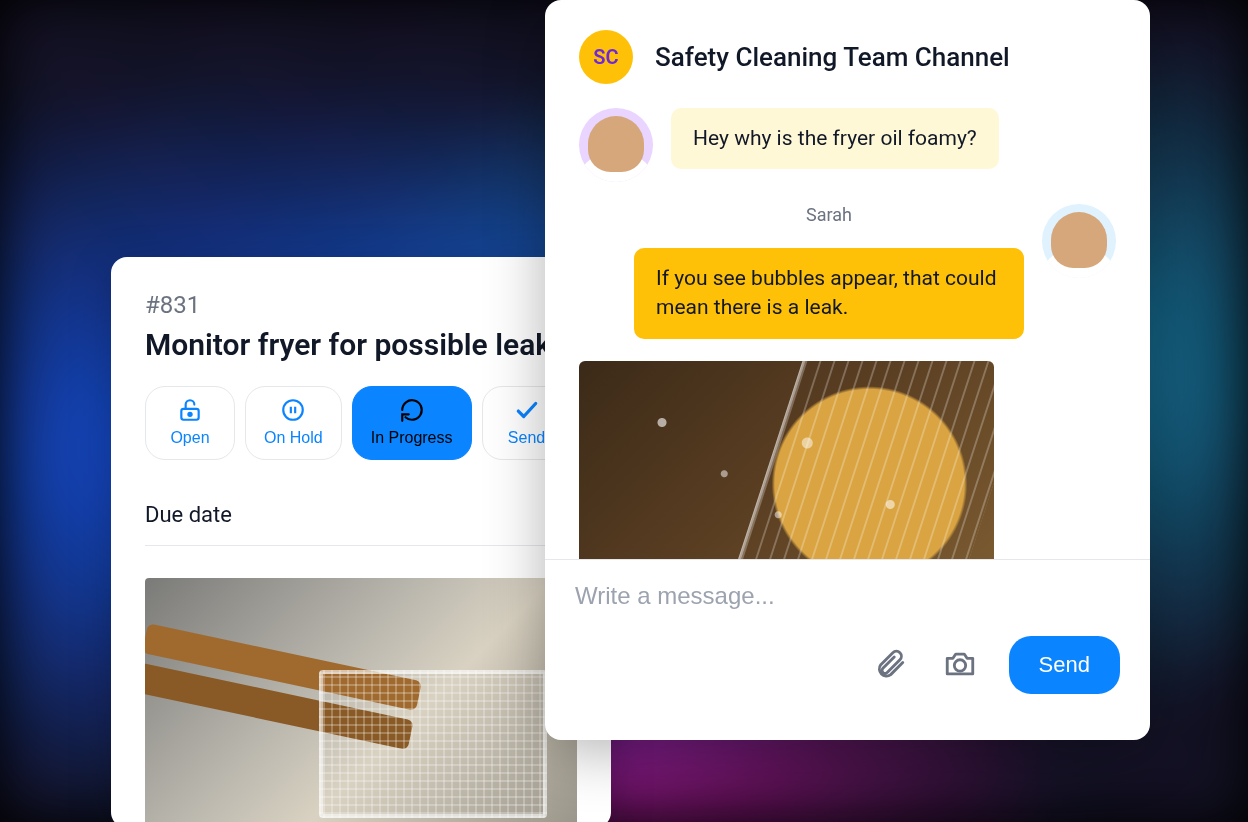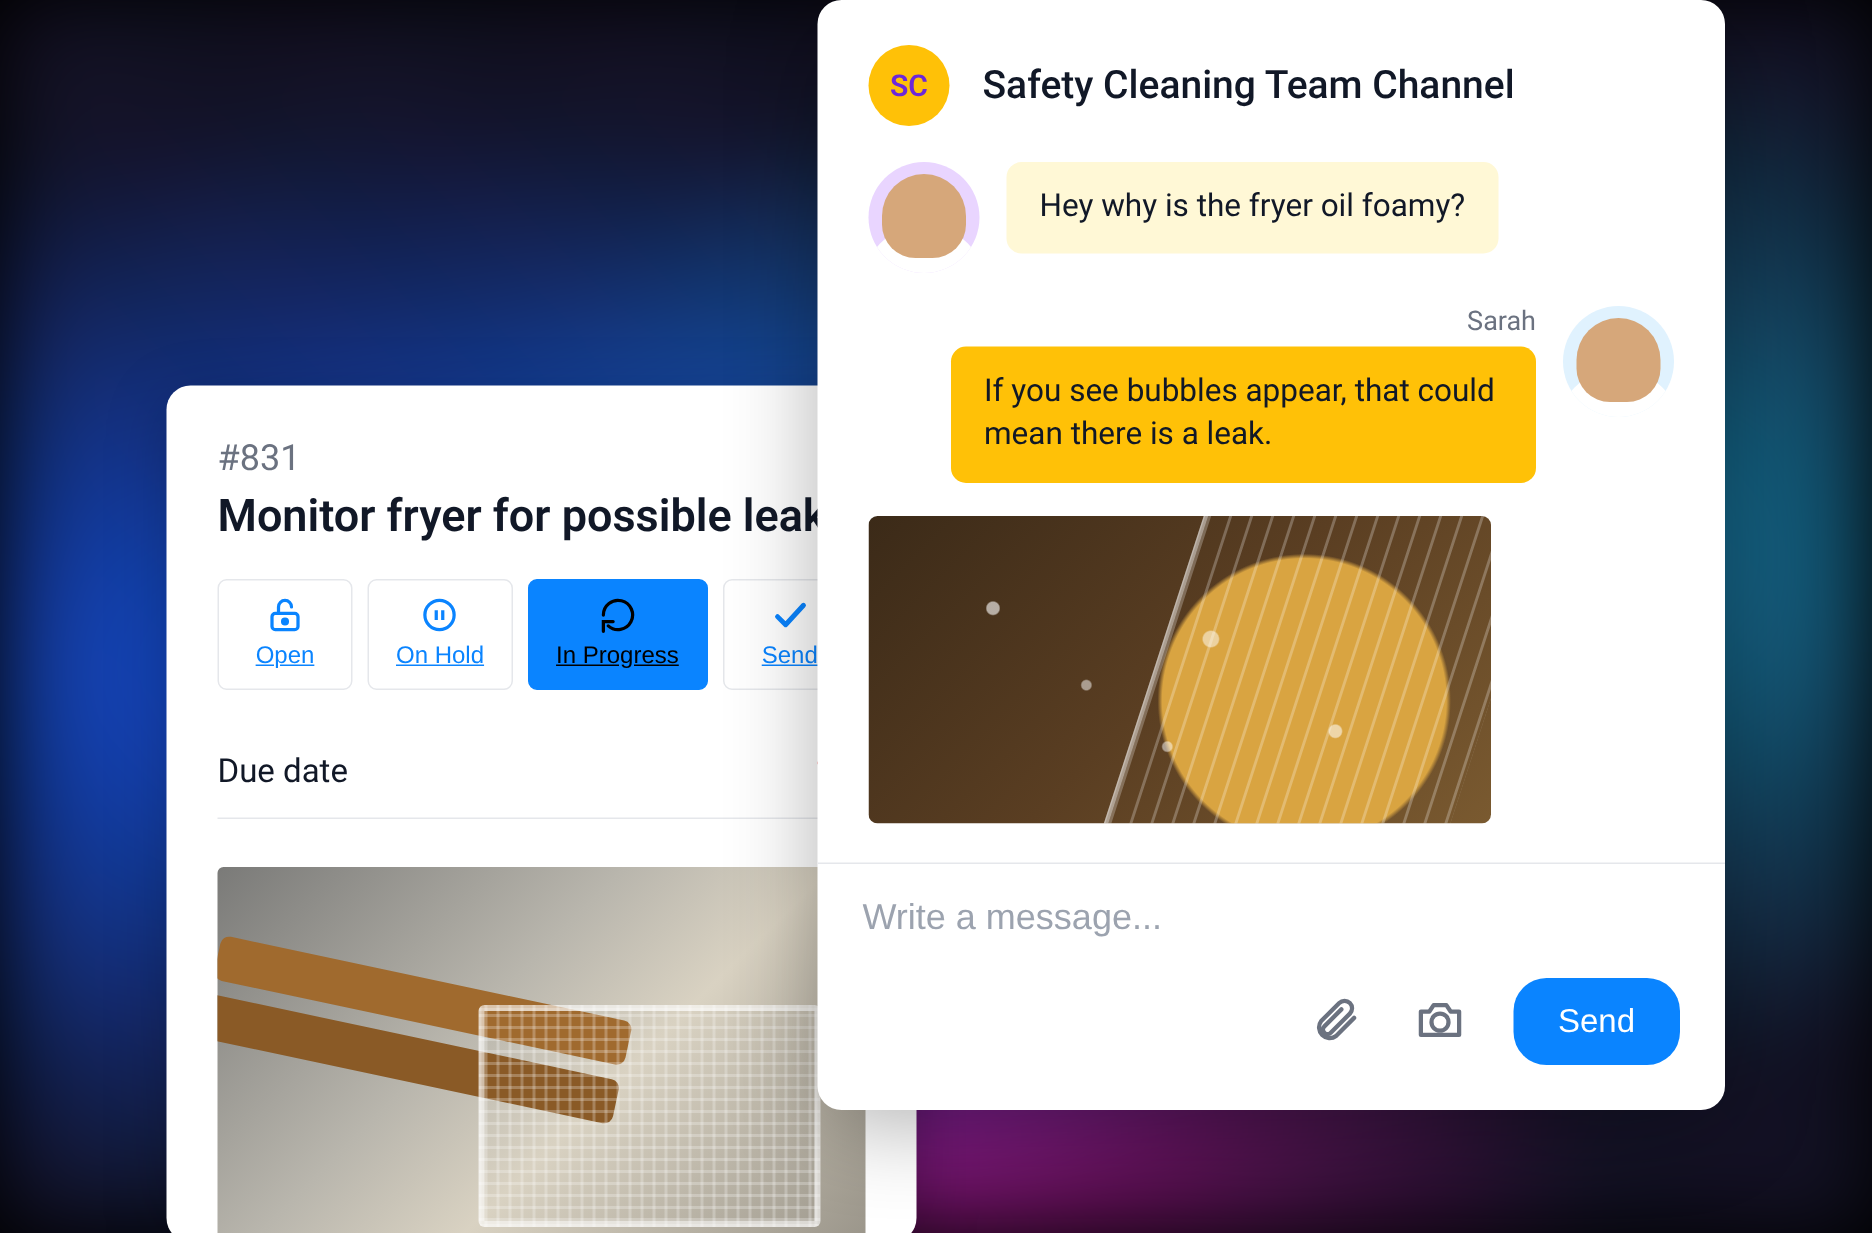--- a/index.html
+++ b/index.html
@@ -37,26 +37,25 @@
     border-radius: 16px;
     padding: 34px 34px 0 34px;
     box-shadow: 0 10px 40px rgba(0,0,0,.25);
   }
   .task-id { color:#6b7280; font-size:24px; margin-bottom:8px; }
   .task-title { color:#111827; font-size:30px; font-weight:600; margin-bottom:24px; }
   .status-row { display:flex; gap:10px; margin-bottom:24px; }
   .status-btn {
     flex: 0 0 auto;
     min-width: 90px;
-    border:1px solid #e5e7eb; border-radius:6px;
+    border:1px solid #e5e7eb; border-radius:20px;
     background:#fff; color:#0a84ff;
     display:flex; flex-direction:column; align-items:center; justify-content:center;
     padding:10px 18px 12px; cursor:pointer;
     font-size:16px;
-    text-decoration:underline;
   }
   .status-btn.active { background:#0a84ff; color:#000000; border-color:#0a84ff; }
   .status-btn .ico { height:26px; display:flex; align-items:center; justify-content:center; margin-bottom:6px; }
   .status-btn svg { width:26px; height:26px; }
 
   .due-row {
     display:flex; justify-content:space-between; align-items:center;
     padding:18px 0; border-bottom:1px solid #e5e7eb; margin-bottom:32px;
   }
   .due-label { font-size:22px; color:#111827; }
@@ -118,22 +117,22 @@
   }
   .avatar.chef{ background:#e0f2fe;}
   .avatar::after{
     content:""; width:56px;height:56px;border-radius:50% 50% 40% 40%;
     background:#d6a77a; position:absolute; top:8px;
   }
   .avatar::before{
     content:""; position:absolute; bottom:-6px; width:80px;height:36px;
     background:#fff; border-radius:40px 40px 0 0;
   }
-  .msg-col{ display:flex; flex-direction:column; max-width:390px;}
-  .name{ color:#6b7280; font-size:18px; margin-bottom:6px;}
+  .msg-col{ display:flex; flex-direction:column; max-width:390px;align-items:center;}
+  .name{ color:#6b7280; font-size:18px; margin-bottom:23px;}
   .bubble{
     padding:16px 22px; border-radius:10px; font-size:21px; line-height:1.4; color:#111827;
   }
   .bubble.light{ background:#fff8d6;}
   .bubble.strong{ background:#ffc107;}
 
   .shared-image{
     width:415px; height:205px; border-radius:6px; margin-left:0;
     background:
       radial-gradient(circle at 70% 60%, #d9a441 0 30%, transparent 31%),
@@ -152,21 +151,21 @@
   .shared-image::after{
     content:""; position:absolute; left:45%; top:-10%; width:55%; height:130%;
     border-left:3px solid rgba(255,255,255,.5);
     transform: skewX(-18deg);
     background:
       repeating-linear-gradient(90deg, rgba(255,255,255,.25) 0 2px, transparent 2px 14px);
   }
 
   .chat-input-area{
     border-top:1px solid #e5e7eb;
-    padding:22px 30px 30px;
+    padding:22px 30px 46px;
   }
   .chat-input{
     width:100%; border:none; outline:none;
     font-size:24px; color:#111827;
   }
   .chat-input::placeholder{ color:#9ca3af;}
   .input-actions{
     display:flex; justify-content:flex-end; align-items:center; gap:28px; margin-top:26px;
   }
   .icon-btn{ background:none;border:none;cursor:pointer;color:#6b7280; padding:4px;}

